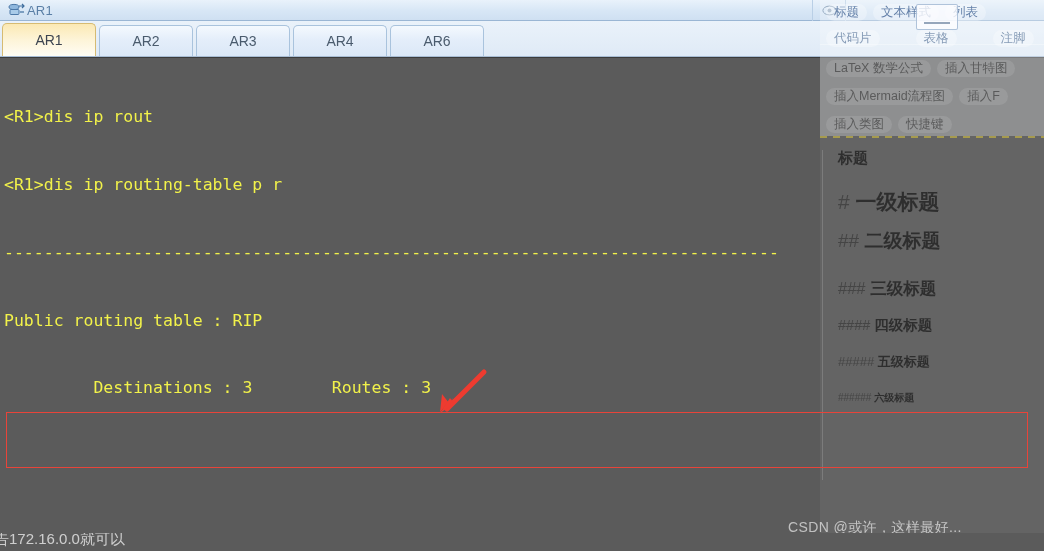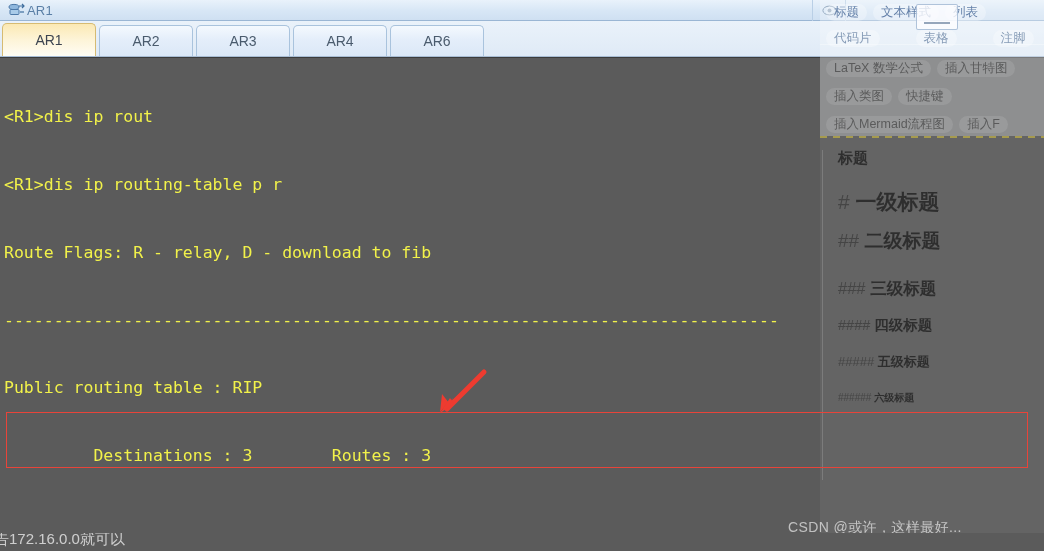--- a/index.html
+++ b/index.html
@@ -265,21 +265,20 @@
     </div>
     <div class="tab">
       <span>AR6</span>
     </div>
   </div>
 
   <div class="terminal">
     <div class="term-inner">
       <div class="term-line">&lt;R1&gt;dis ip rout</div>
       <div class="term-line">&lt;R1&gt;dis ip routing-table p r</div>
-      <div class="term-line">Route Flags: R - relay, D - download to fib</div>
       <div class="term-line">------------------------------------------------------------------------------</div>
       <div class="term-line">Public routing table : RIP</div>
       <div class="term-line">         Destinations : 3        Routes : 3</div>
       <div class="term-line"></div>
       
       
       
       
       
       
@@ -308,26 +307,26 @@
         <span class="md-chip">代码片</span>
         <span class="md-chip">表格</span>
         <span class="md-chip">注脚</span>
         <span class="md-chip">注</span>
       </div>
       <div class="row" style="margin-top:8px;">
         <span class="md-chip dark">LaTeX 数学公式</span>
         <span class="md-chip dark">插入甘特图</span>
       </div>
       <div class="row" style="margin-top:6px;">
+        <span class="md-chip dark">插入Mermaid流程图</span>
+        <span class="md-chip dark">插入F</span>
+      </div>
+      <div class="row" style="margin-top:6px;">
         <span class="md-chip dark">插入类图</span>
         <span class="md-chip dark">快捷键</span>
-      </div>
-      <div class="row" style="margin-top:6px;">
-        <span class="md-chip dark">插入Mermaid流程图</span>
-        <span class="md-chip dark">插入F</span>
       </div>
 
       <div class="md-sep"></div>
       <div class="md-pop">
         <div class="bar"></div>
       </div>
     </div>
 
     <div class="md-sep2"></div>
 

